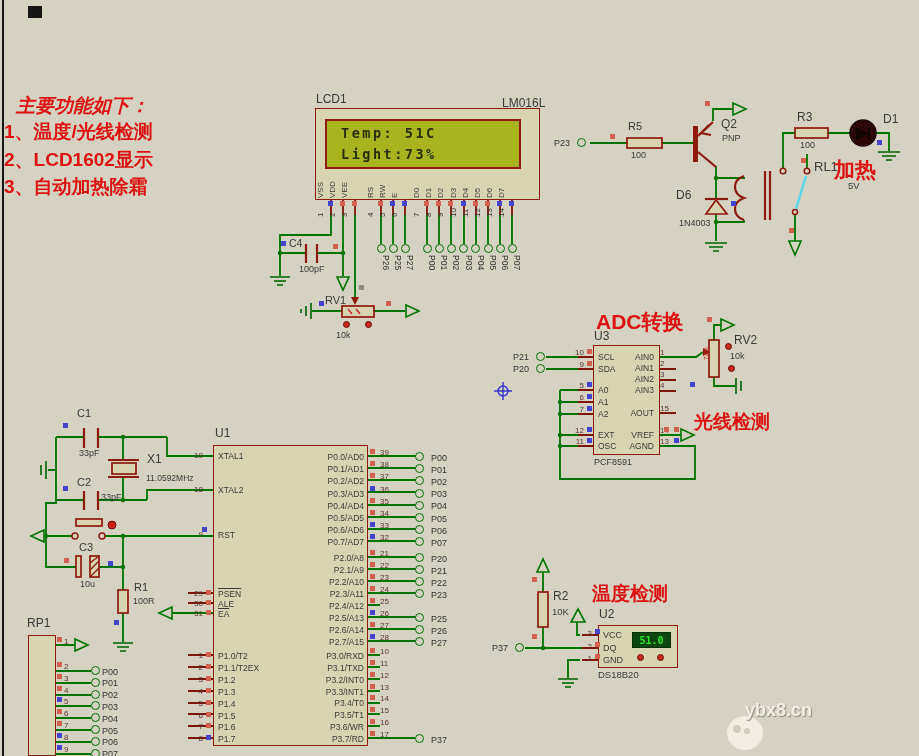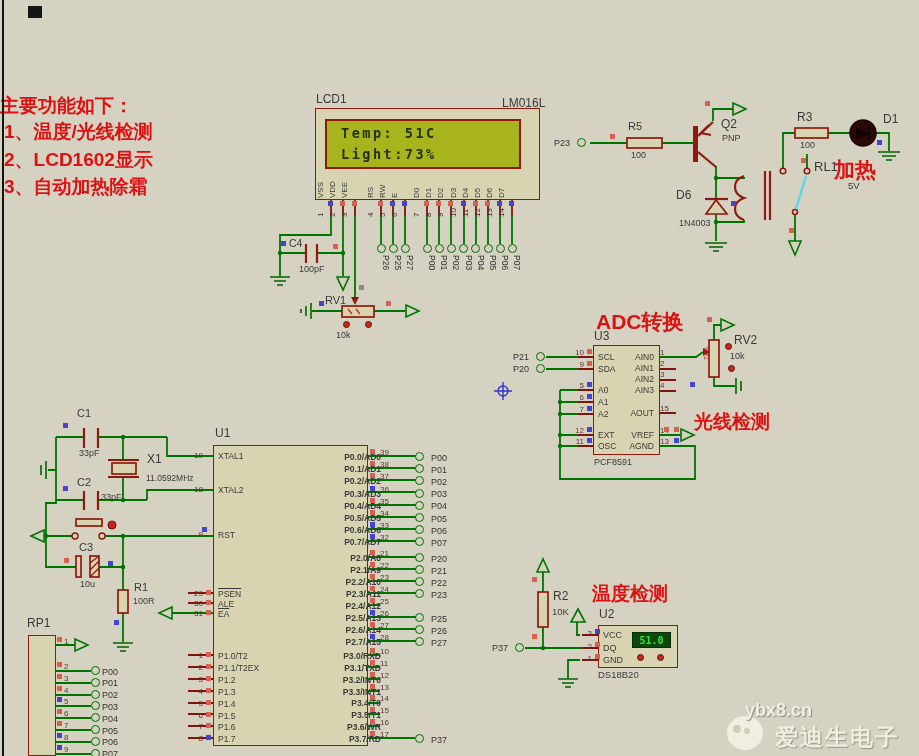--- a/index.html
+++ b/index.html
@@ -8,39 +8,39 @@
   #stage *{box-sizing:border-box;}
   .abs{position:absolute;}
   svg.layer{position:absolute;left:0;top:0;z-index:1;}
   .chipbox{position:absolute;background:#d8d4b2;border:1.8px solid #8e1a0e;z-index:0;}
   .lbl{position:absolute;z-index:3;color:#3a3a3a;white-space:nowrap;}
   .ref{font-size:11px;}
   .ref-lg{font-size:12px;}
   .val{font-size:9px;}
   .zh{font-weight:bold;color:#dd1111;z-index:4;}
   .title{position:absolute;left:3px;top:0px;font-size:67px;font-weight:bold;color:#2323cc;letter-spacing:3px;line-height:92px;z-index:5;white-space:nowrap;}
-  .feat-h{position:absolute;left:0;top:93px;font-size:19px;font-weight:bold;color:#dd1111;z-index:5;}
+  .feat-h{position:absolute;left:16px;top:93px;font-size:19px;font-weight:bold;color:#dd1111;z-index:5;font-style:italic;}
   #feat-items{position:absolute;left:4px;top:119px;z-index:5;}
   #feat-items .frow{position:absolute;top:calc(var(--i)*27.5px);font-size:19px;font-weight:bold;color:#dd1111;white-space:nowrap;}
   
   .lcd-screen{position:absolute;left:325px;top:119px;width:196px;height:50px;background:#a8b41e;border:2px solid #8e1a0e;z-index:2;}
   .lcd-line{position:absolute;left:14px;font-family:"DejaVu Sans Mono",monospace;font-weight:bold;font-size:13.5px;letter-spacing:2.5px;color:#27300a;}
   
   .rows{position:absolute;z-index:3;}
   .row{position:absolute;height:10px;line-height:10px;}
   .tag{position:absolute;font-size:8px;color:#5a3434;top:-4px;}
   .nm{position:absolute;font-size:8.5px;color:#3a3a3a;top:0;}
   .sq{position:absolute;width:5px;height:5px;background:#d4604f;top:-3px;}
   .circ{position:absolute;width:9px;height:9px;border:1.6px solid #006e00;border-radius:50%;background:#d5d2c2;top:0px;}
   .term{position:absolute;font-size:9px;font-weight:normal;color:#333;top:0.5px;}
   
   #u1-p0,#u1-p2,#u1-p3{left:238px;width:210px;}
   #u1-p0{top:452px;} #u1-p2{top:553px;} #u1-p3{top:651px;}
   #u1-p0 .row{top:calc(var(--i)*12.2px);} #u1-p2 .row{top:calc(var(--i)*12px);} #u1-p3 .row{top:calc(var(--i)*11.86px);}
-  #u1-p0 .nm,#u1-p2 .nm,#u1-p3 .nm{left:17px;width:126px;text-align:right;font-weight:bold;}
+  #u1-p0 .nm,#u1-p2 .nm,#u1-p3 .nm{left:0;width:126px;text-align:right;}
   #u1-p0 .tag,#u1-p2 .tag,#u1-p3 .tag{left:142px;}
   #u1-p0 .sq,#u1-p2 .sq,#u1-p3 .sq{left:132px;}
   #u1-p0 .circ,#u1-p2 .circ,#u1-p3 .circ{left:177px;}
   #u1-p0 .term,#u1-p2 .term,#u1-p3 .term{left:193px;}
   #u1-p0 .row:nth-of-type(4) .sq,#u1-p0 .row:nth-of-type(7) .sq,#u1-p0 .row:nth-of-type(8) .sq{background:#4444cc;}
   #u1-p2 .row:nth-of-type(6) .sq,#u1-p2 .row:nth-of-type(8) .sq{background:#4444cc;}
   
   .lrow{position:absolute;height:10px;line-height:10px;z-index:3;}
   .tag2{position:absolute;left:0;width:15px;text-align:right;font-size:8px;color:#5a3434;top:0;}
   .nm2{position:absolute;left:30px;font-size:8.5px;color:#3a3a3a;top:0;}
@@ -961,18 +961,17 @@
   <div class="mark" style="left:64px;top:558px;"></div>
   <div class="mark b" style="left:108px;top:561px;"></div>
   <div class="mark b" style="left:114px;top:620px;"></div>
   <div class="mark b" style="left:202px;top:527px;"></div>
   <div class="mark" style="left:532px;top:577px;"></div>
   <div class="mark" style="left:532px;top:634px;"></div>
 
   <div class="wm">
     <div class="icon"></div>
     <div class="site">ybx8.cn</div>
-    <div class="brand">爱迪生电子</div>
   </div>
 
   <div class="edge"></div>
   <div class="blk"></div>
 </div>
 
 </body></html>

